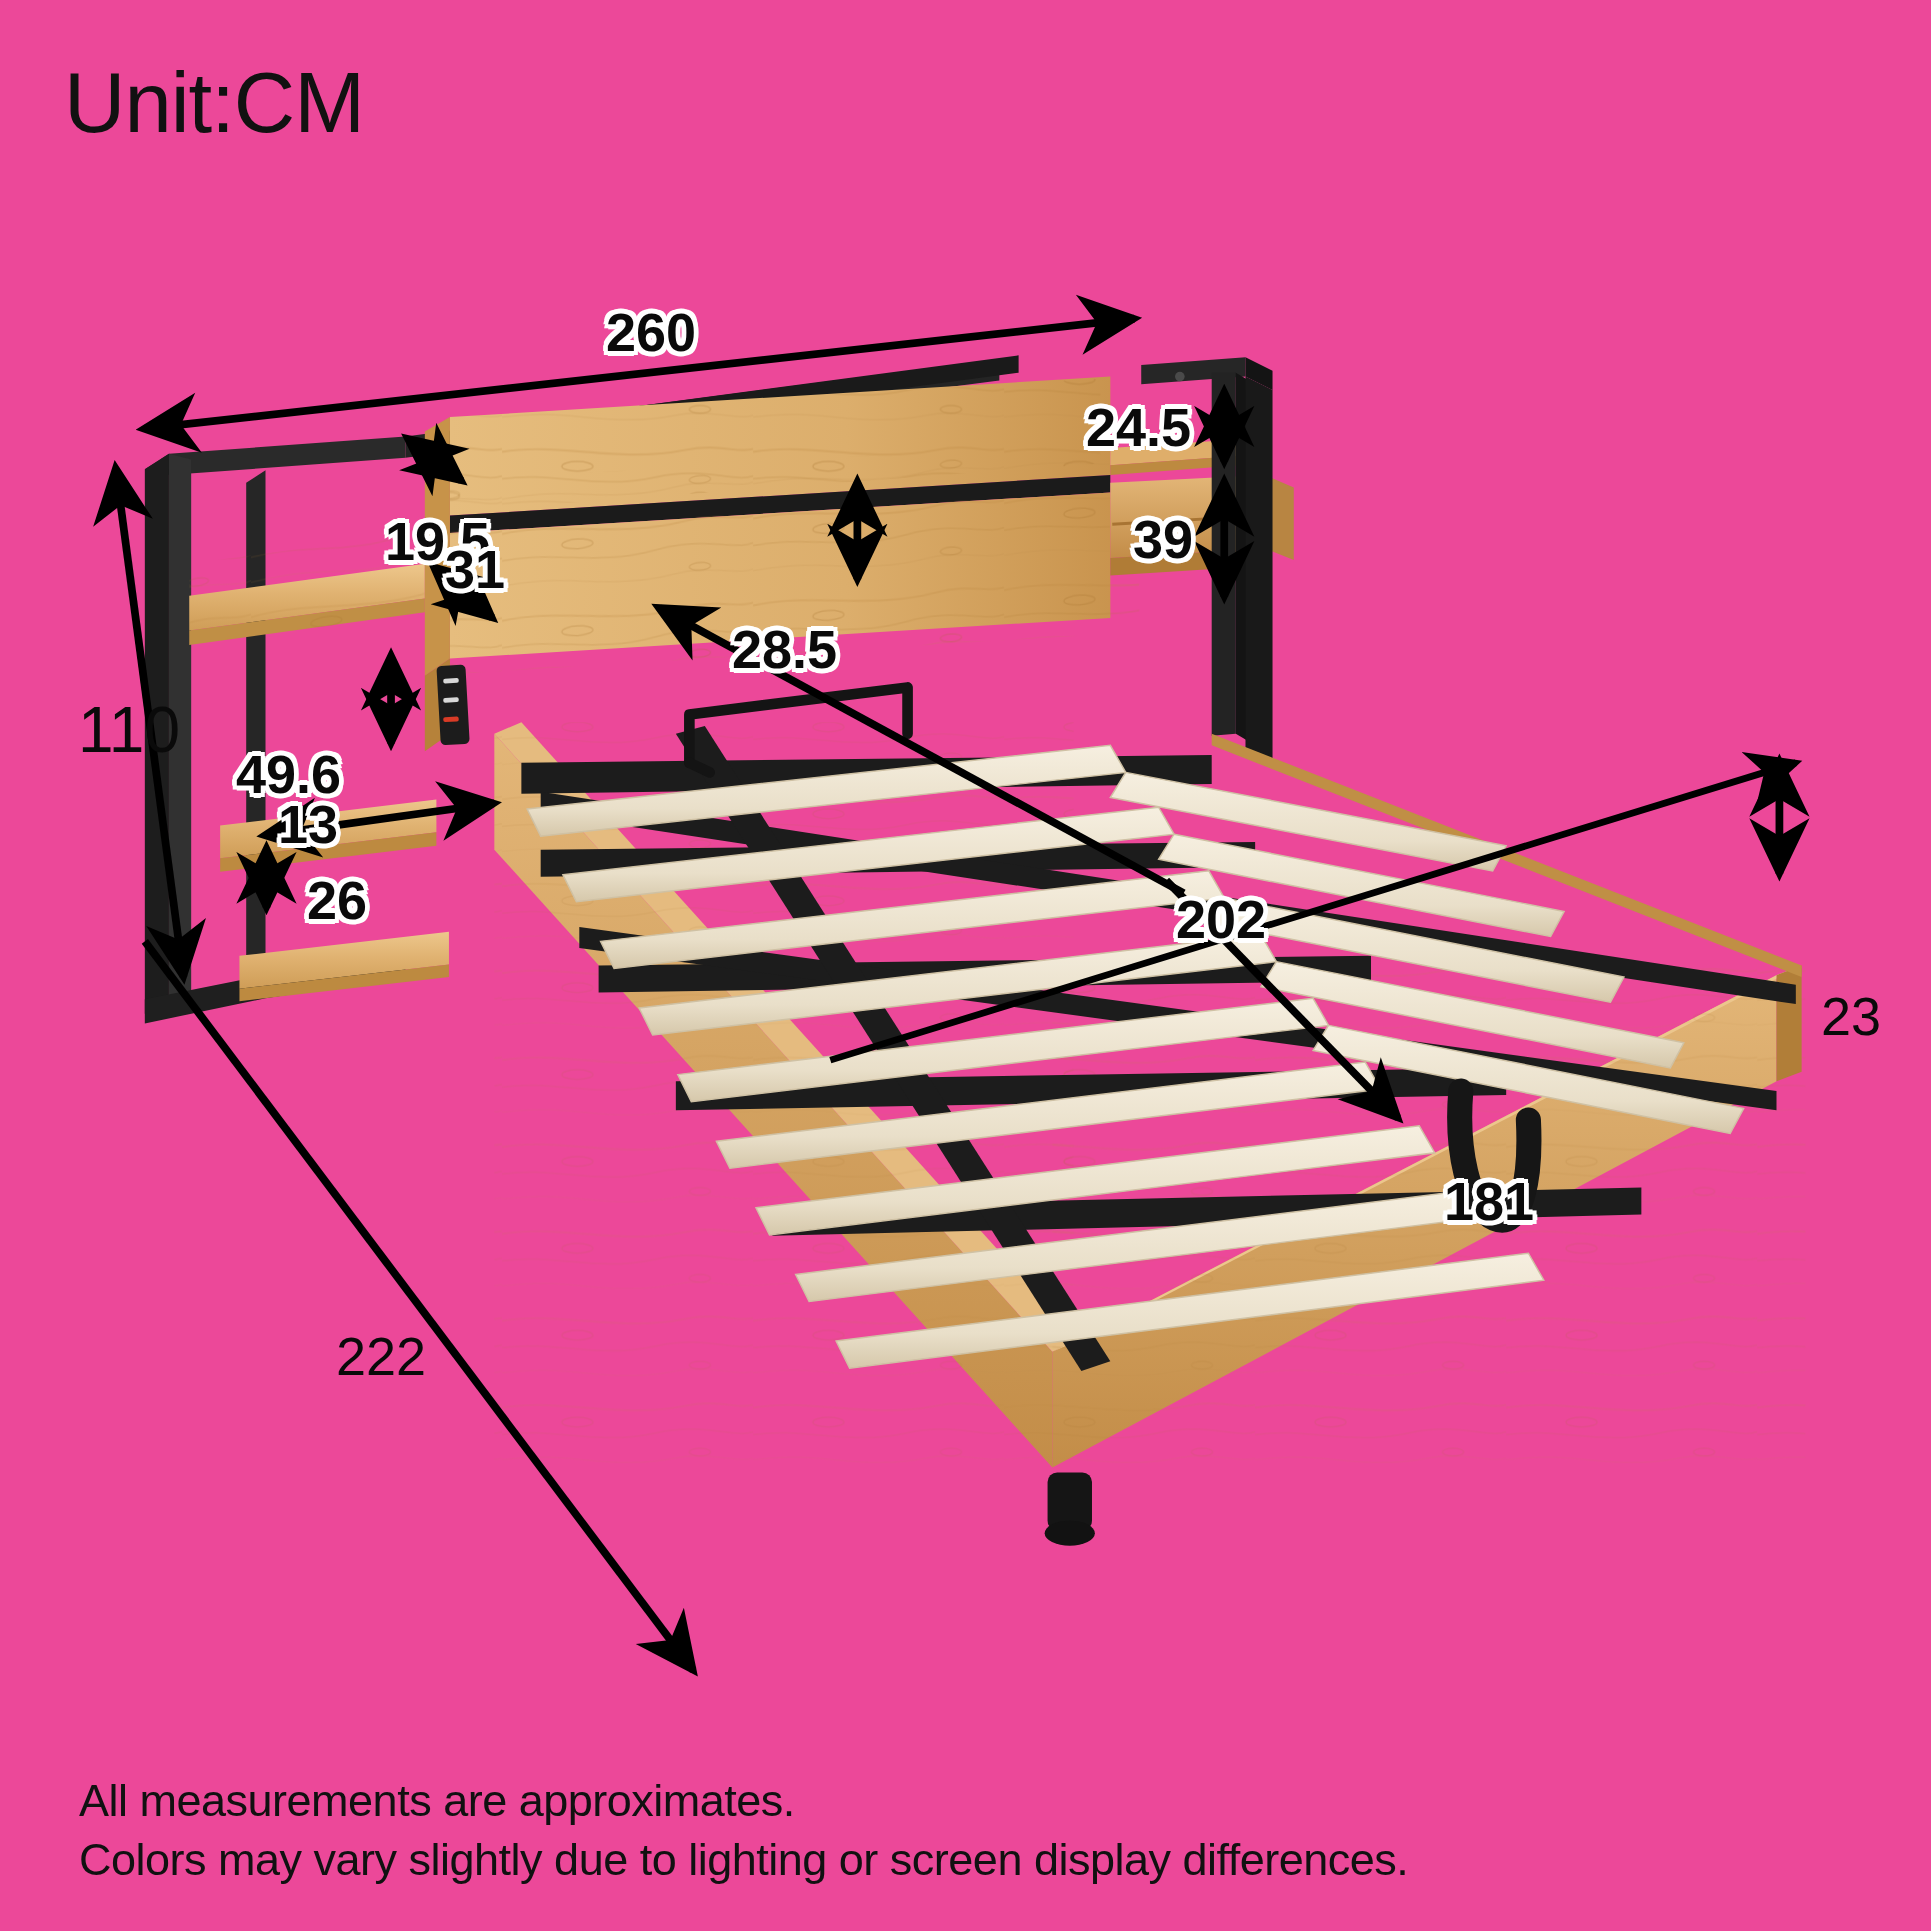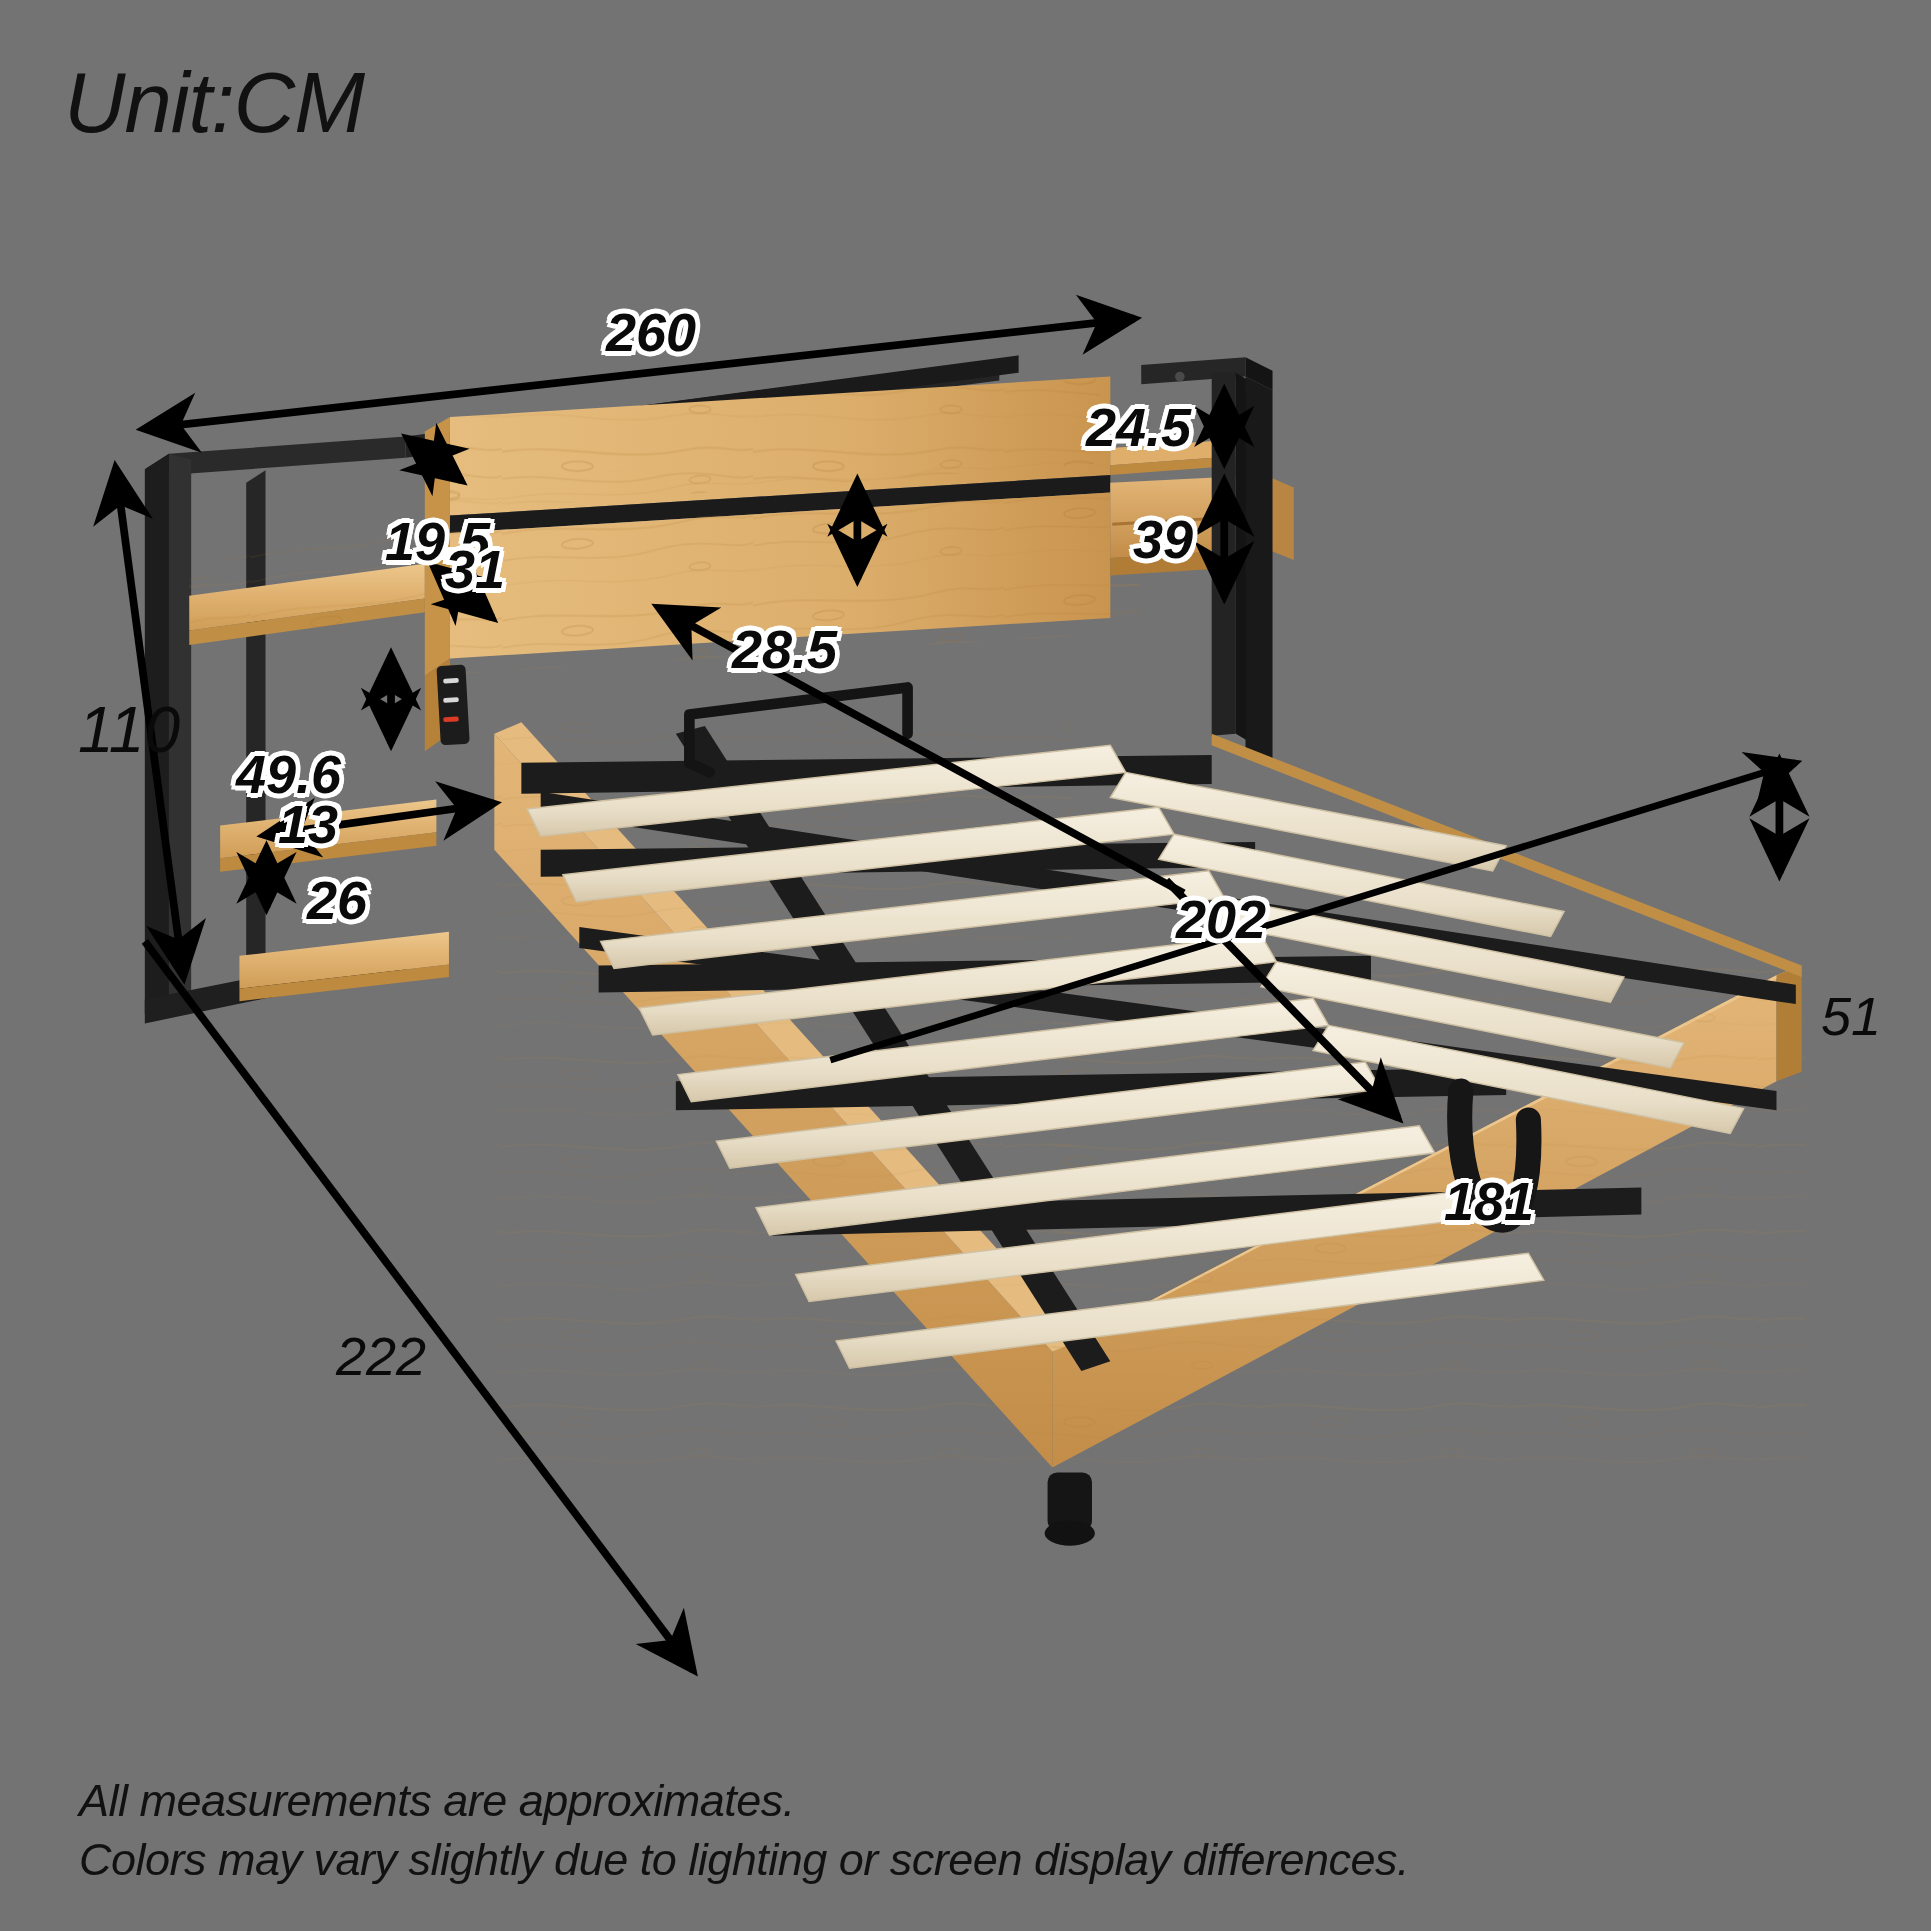--- a/index.html
+++ b/index.html
@@ -1,17 +1,17 @@
 <!DOCTYPE html>
 <html><head>
 <meta charset="utf-8">
 <style>
   html,body{margin:0;padding:0;background:#fff;}
   body{width:1931px;height:1931px;overflow:hidden;font-family:"Liberation Sans",sans-serif;}
-  #stage{position:relative;width:1931px;height:1931px;background:#737373;font-style:italic;}
+  #stage{position:relative;width:1931px;height:1931px;background:#ec4899;}
 
   #title{
     position:absolute;left:64px;top:54px;
     font-size:85px;font-weight:400;color:#111;letter-spacing:-1px;
     font-family:"Liberation Sans",sans-serif;
   }
   .footnote{
     position:absolute;left:79px;
     font-size:45px;color:#111;letter-spacing:-0.5px;white-space:nowrap;
     font-family:"Liberation Sans",sans-serif;
@@ -273,20 +273,20 @@
   <div class="dim" style="left:1086px;top:396px;">24.5</div>
   <div class="dim" style="left:1133px;top:508px;">39</div>
   <div class="dim big plain" style="left:33px;  top:693px;">110</div>
   <div class="dim" style="left:445px; top:538px;">31</div>
   <div class="dim" style="left:236px; top:743px;">49.6</div>
   <div class="dim" style="left:278px; top:793px;">13</div>
   <div class="dim" style="left:307px; top:869px;">26</div>
   <div class="dim" style="left:732px; top:618px;">28.5</div>
   <div class="dim" style="left:1176px;top:888px;">202</div>
   <div class="dim" style="left:1444px;top:1170px;">181</div>
-  <div class="dim plain" style="left:1821px;top:985px;">51</div>
+  <div class="dim plain" style="left:1821px;top:985px;">23</div>
   <div class="dim plain" style="left:336px; top:1325px;">222</div>
 
   <div class="footnote" id="foot1">All measurements are approximates.</div>
   <div class="footnote" id="foot2">Colors may vary slightly due to lighting or screen display differences.</div>
 
 </div>
 
 
 </body></html>

